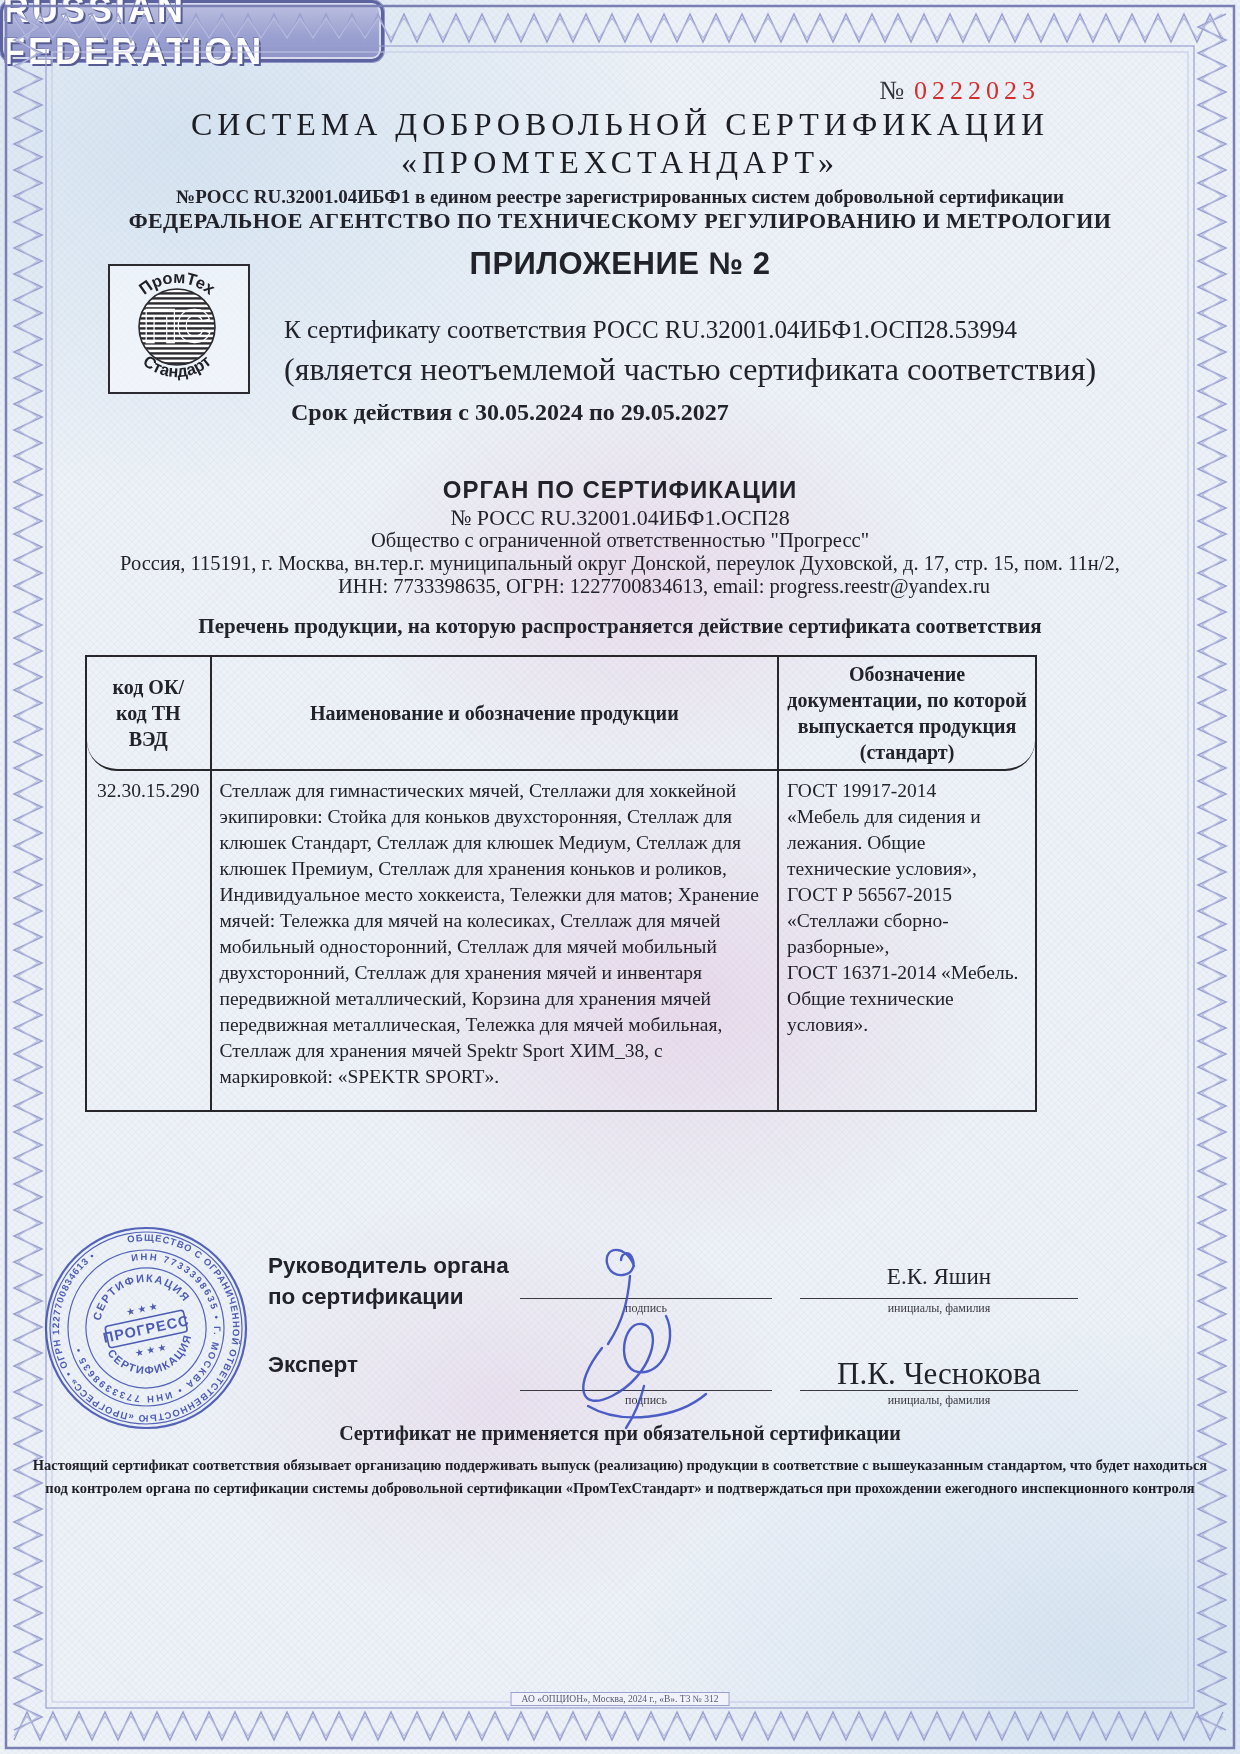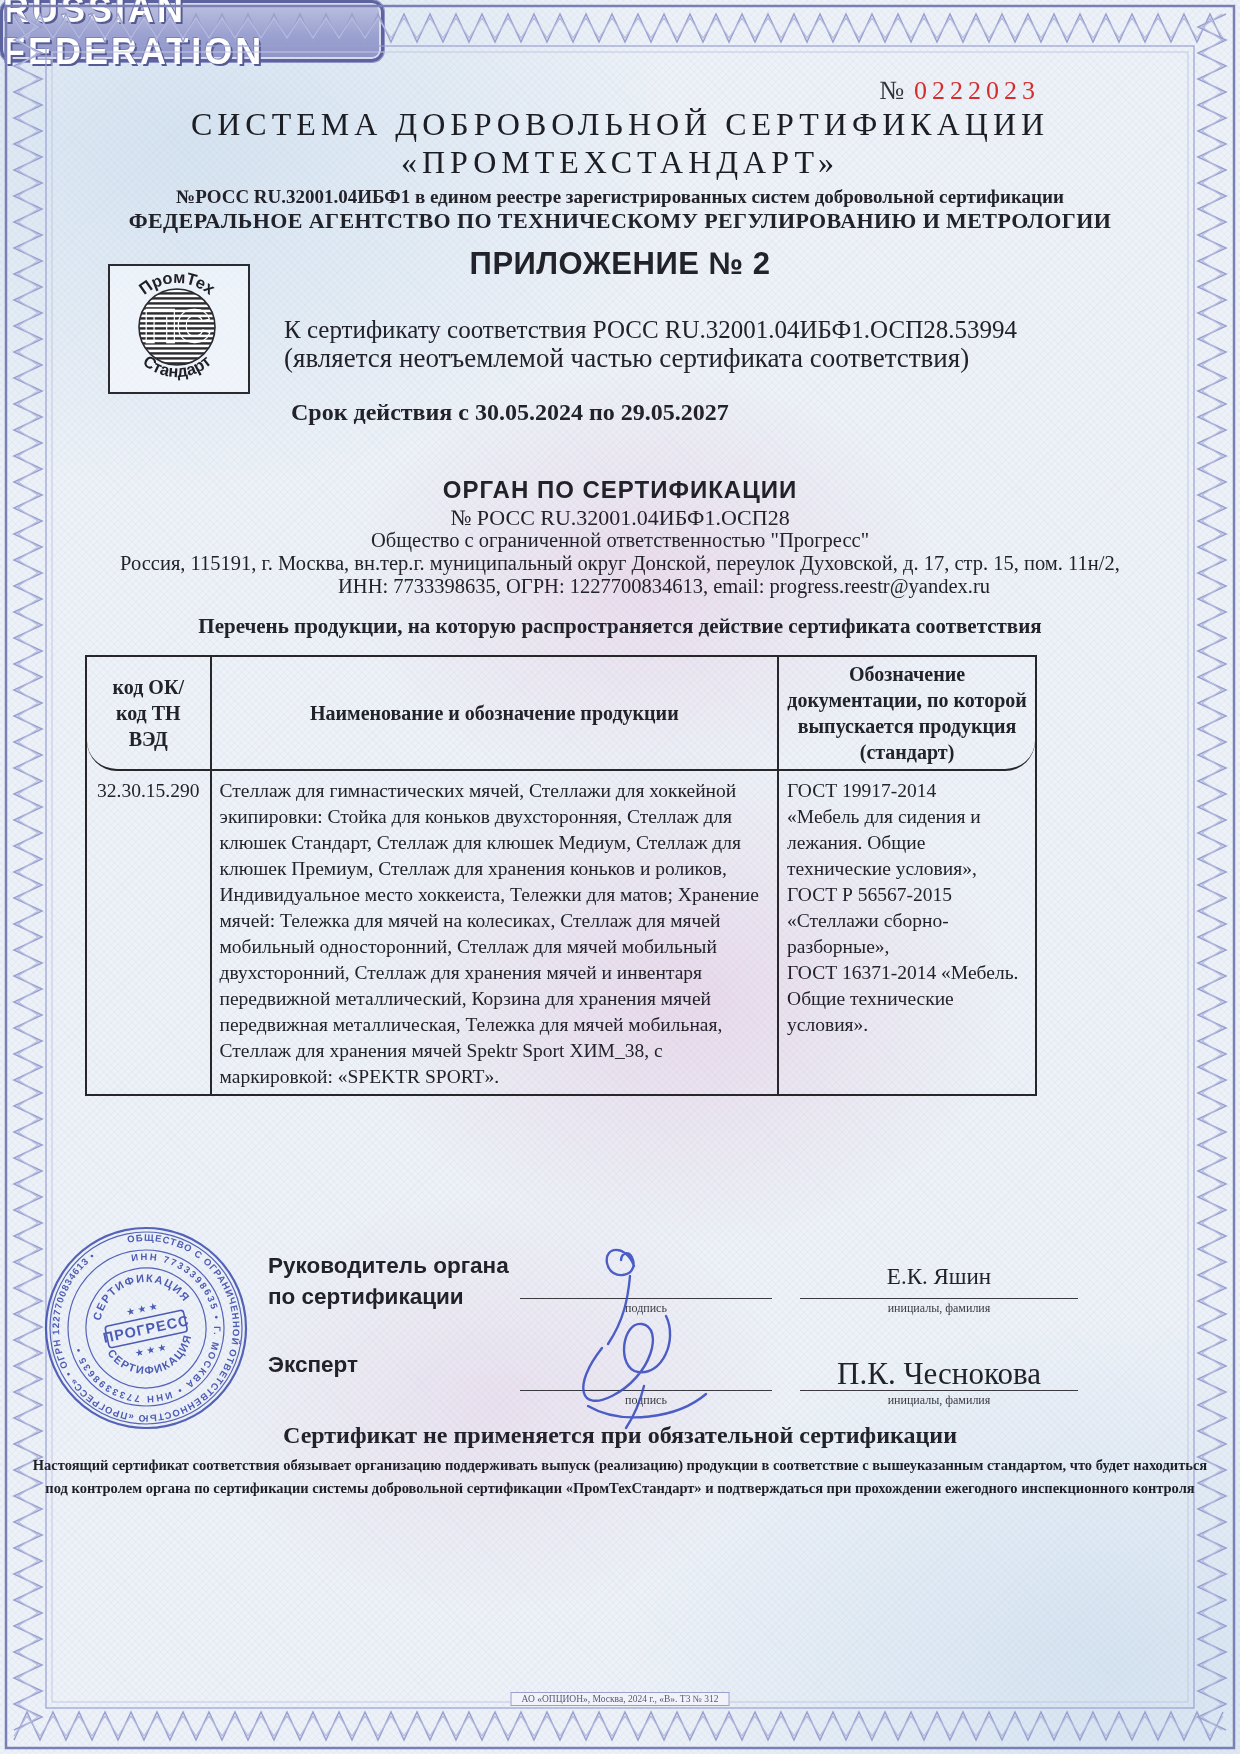--- a/index.html
+++ b/index.html
@@ -38,36 +38,36 @@
 
   .t-main{top:106px; font-size:32px; letter-spacing:5px; color:#1d1d24;}
   .t-main2{top:144px; font-size:32px; letter-spacing:5px; color:#1d1d24;}
   .t-reg{top:186px; font-size:19px; font-weight:bold;}
   .t-agency{top:208px; font-size:22px; font-weight:bold; letter-spacing:.4px;}
   .t-appendix{top:246px; font-size:31px; font-weight:800; letter-spacing:.5px;}
 
   .logo-box{left:108px; top:264px; width:138px; height:126px; z-index:3;
     border:2px solid #2a2a30; background:rgba(250,252,255,.55);}
   .certref1{left:284px; top:316px; font-size:25px;}
-  .certref2{left:284px; top:343px; font-size:27px;}
+  .certref2{left:284px; top:351px; font-size:32px;}
   .validity{left:291px; top:399px; font-size:24px; font-weight:600;}
 
   .org-h{top:476px; font-size:24px; font-weight:800; letter-spacing:1px;}
   .org-no{top:505px; font-size:22px;}
   .org-name{top:529px; font-size:20.5px;}
   .org-addr{top:552px; font-size:20.5px;}
   .org-inn{top:575px; font-size:20.5px;margin-left:44px;}
   .caption{top:614px; font-size:21px; font-weight:bold;}
 
   .ctable{left:85px; top:655px; width:952px; border:2px solid #26262b; z-index:3;
     background:rgba(255,255,255,.0); box-sizing:border-box;}
   .trow{display:flex; align-items:stretch;}
   .thead .tcell{min-height:106px; display:flex; align-items:center; justify-content:center;
     text-align:center; font-weight:bold; font-size:20px; line-height:1.3; padding:4px 8px;}
-  .tcell{box-sizing:border-box; border-right:2px solid #26262b; padding:4px 8px;}
+  .tcell{box-sizing:border-box; border-right:2px solid #26262b; padding:20px 8px;}
   .tcell:last-child{border-right:none;}
   .c1{width:125px;} .c2{width:570px;} .c3{width:257px;}
   .thead{border-bottom:2px solid #26262b;border-radius:30px;}
   .tbody .tcell{min-height:240px; font-size:19.5px; line-height:26px; padding-top:7px;}
   .tbody .c1{text-align:center;}
   .pre{white-space:pre-line;}
 
   .role1{left:268px; top:1250px; width:330px; font-size:22.5px; font-weight:800; line-height:1.38;}
   .role2{left:268px; top:1352px; width:330px; font-size:22.5px; font-weight:800;}
   .sig-line{position:absolute; border-top:1.5px solid #3a3a40; z-index:3;}
@@ -76,21 +76,21 @@
   .nl1{left:800px; top:1298px; width:278px;}
   .nl2{left:800px; top:1390px; width:278px;}
   .sig-cap{position:absolute; z-index:3; font-size:12px; color:#3a3a40; text-align:center;}
   .cap1{left:520px; top:1301px; width:252px;}
   .cap2{left:520px; top:1393px; width:252px;}
   .cap3{left:800px; top:1301px; width:278px;}
   .cap4{left:800px; top:1393px; width:278px;}
   .name1{left:800px; top:1264px; width:278px; text-align:center; font-size:23px;}
   .name2{left:800px; top:1356px; width:278px; text-align:center; font-size:31px;}
 
-  .no-mand{top:1422px; font-size:24px; font-weight:bold;}
+  .no-mand{top:1422px; font-size:20px; font-weight:bold;}
   .fine{top:1454px; font-size:14.5px; font-weight:bold; line-height:1.6; color:#1e1e26;}
   .printbox{left:50%; transform:translateX(-50%); top:1692px; z-index:5;
     font-size:9.5px; color:#555a76; background:#f2f3fa; border:1px solid #9aa0cc; padding:1px 10px;}
 
   .stamp{left:38px; top:1220px; z-index:4; opacity:.9;}
   .pen{left:538px; top:1236px; z-index:5;}
 </style>
 </head>
 <body>
 

